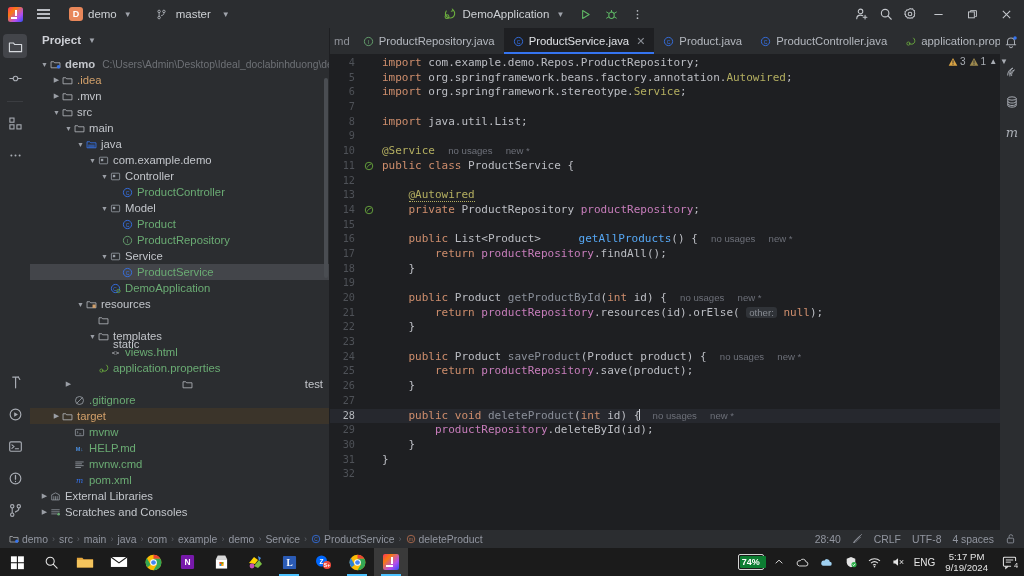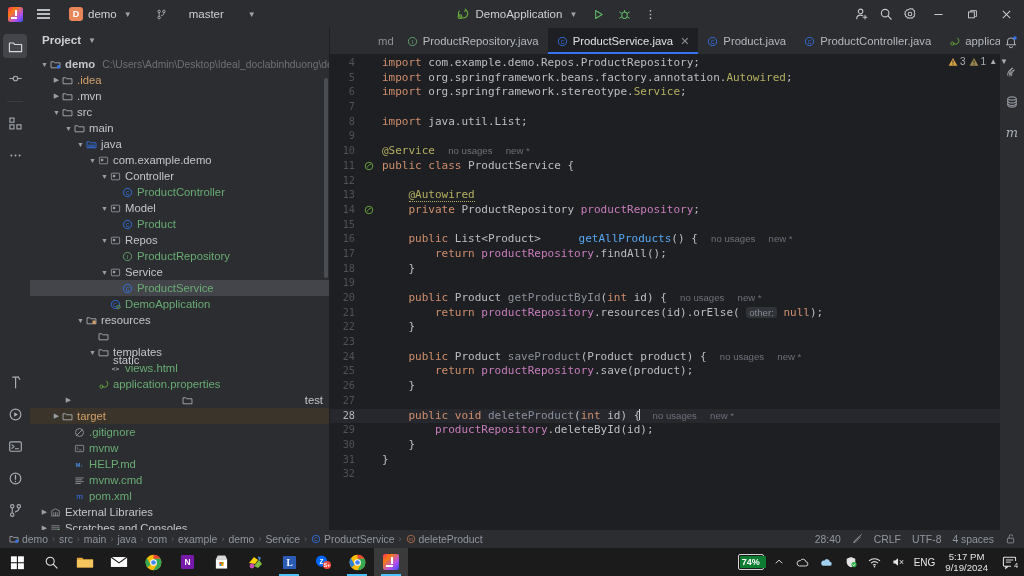--- a/index.html
+++ b/index.html
@@ -37,21 +37,21 @@
   .hamburger i { display:block; width: 13px; height: 1.4px; background: #b9bcc2; }
   .proj-chip {
     display:flex; align-items:center; gap:5px; margin-left: 10px;
     padding: 2px 6px 2px 3px; border-radius: 4px; cursor:pointer;
   }
   .proj-sq {
     width:14px;height:14px;border-radius:3px;background:#e8875a;
     color:#fff;font-size:9px;font-weight:bold;display:flex;align-items:center;justify-content:center;
   }
   .chev { font-size: 8px; color: #9fa3ab; margin-left: 2px; }
-  .vcs-chip { display:flex; align-items:center; gap:22px; margin-left:12px; padding:2px 6px; border-radius:4px; cursor:pointer; }
+  .vcs-chip { display:flex; align-items:center; gap:9px; margin-left:12px; padding:2px 6px; border-radius:4px; cursor:pointer; }
   .tb-center { margin-left: auto; display:flex; align-items:center; gap:2px; }
   .run-cfg { display:flex; align-items:center; gap:5px; padding: 3px 7px; border-radius:4px; cursor:pointer; }
   .ico-btn { width:24px;height:24px;display:flex;align-items:center;justify-content:center;border-radius:4px;cursor:pointer; }
   .tb-right { margin-left: auto; display:flex; align-items:center; }
   .win-btn { width:34px;height:28px;display:flex;align-items:center;justify-content:center;cursor:pointer;color:#c4c7cc; }
 
   
   .leftstripe {
     position:absolute; top:28px; left:0; width:30px; height:510px;
     background:#2b2d30; display:flex; flex-direction:column; align-items:center;
@@ -101,21 +101,21 @@
   }
   .tab {
     display:flex; align-items:center; gap:5px; padding:0 9px; cursor:pointer;
     position:relative; white-space:nowrap; flex:0 0 auto;
   }
   .tab.active { background:#1e1f22; color:#dfe1e5; }
   .tab.active::after {
     content:""; position:absolute; left:0; right:0; bottom:0; height:2px; background:#3574f0;
   }
   .tab .x { font-size:11px; color:#8a8e95; margin-left:2px; }
-  .tab-cut { color:#8e9198; padding:0 4px; display:flex;align-items:center;margin-left:44px; }
+  .tab-cut { color:#8e9198; padding:0 4px; display:flex;align-items:center; }
   .tabbar-right { margin-left:auto; display:flex; align-items:center; padding-right:3px; flex:0 0 auto; }
 
   .codewrap { position:relative; height:462px; background:#1e1f22; overflow:hidden; }
   .code {
     position:absolute; inset:0;
     font-family:"DejaVu Sans Mono", monospace; font-size:11px; line-height:14.7px;
     padding-top:2px;
   }
   .cline { height:14.7px; display:flex; align-items:center; white-space:pre; }
   .cline.cur { background:#26282e; }
@@ -443,28 +443,20 @@
           <span class="tlabel" style="color: rgb(195, 198, 203);">Model</span>
         </div>
         <div class="trow" style="padding-left: 81px;">
           <span class="arrow none"></span>
           <svg width="11" height="11" viewBox="0 0 16 16" class="ti">
             <circle cx="8" cy="8" r="6" fill="none" stroke="#3574f0" stroke-width="1.25"></circle>
             <text x="8" y="11" font-size="7.5" fill="#3574f0" text-anchor="middle" font-family="Liberation Sans, sans-serif">C</text>
           </svg>
           <span class="tlabel" style="color: rgb(106, 171, 115);">Product</span>
         </div>
-        <div class="trow" style="padding-left: 69px;">
-          <span class="arrow">▼</span>
-          <svg width="11" height="11" viewBox="0 0 16 16" class="ti">
-            <rect x="2" y="3.2" width="12" height="9.6" rx="1" fill="none" stroke="#9aa0a8" stroke-width="1.15"></rect>
-            <rect x="4.2" y="5.6" width="3.4" height="3.4" fill="#9aa0a8"></rect>
-          </svg>
-          <span class="tlabel" style="color: rgb(195, 198, 203);">Repos</span>
-        </div>
         <div class="trow" style="padding-left: 81px;">
           <span class="arrow none"></span>
           <svg width="11" height="11" viewBox="0 0 16 16" class="ti">
             <circle cx="8" cy="8" r="6" fill="none" stroke="#6aab73" stroke-width="1.25"></circle>
             <text x="8" y="11" font-size="7.5" fill="#6aab73" text-anchor="middle" font-family="Liberation Sans, sans-serif">I</text>
           </svg>
           <span class="tlabel" style="color: rgb(106, 171, 115);">ProductRepository</span>
         </div>
         <div class="trow" style="padding-left: 69px;">
           <span class="arrow">▼</span>
@@ -528,34 +520,34 @@
           </svg>
           <span class="tlabel" style="color: rgb(106, 171, 115);">application.properties</span>
         </div>
         <div class="trow" style="padding-left: 33px; justify-content: space-between;">
           <span class="arrow">▶</span>
           <svg width="11" height="11" viewBox="0 0 16 16" class="ti">
             <path d="M1.5 4h4l1.2 1.5h7.8v7.3H1.5z" fill="none" stroke="#b3b6bb" stroke-width="1.2" stroke-linejoin="round"></path>
           </svg>
           <span class="tlabel" style="color: rgb(195, 198, 203);">test</span>
         </div>
+        <div class="trow" style="padding-left: 33px;">
+          <span class="arrow none"></span>
+          <svg width="11" height="11" viewBox="0 0 16 16" class="ti">
+            <circle cx="8" cy="8" r="5.8" fill="none" stroke="#9aa0a8" stroke-width="1.2"></circle>
+            <path d="M4 12L12 4" stroke="#9aa0a8" stroke-width="1.2"></path>
+          </svg>
+          <span class="tlabel" style="color: rgb(106, 171, 115);">.gitignore</span>
+        </div>
         <div class="trow target-hl" style="padding-left: 21px;">
           <span class="arrow">▶</span>
           <svg width="11" height="11" viewBox="0 0 16 16" class="ti">
             <path d="M1.5 4h4l1.2 1.5h7.8v7.3H1.5z" fill="none" stroke="#b3b6bb" stroke-width="1.2" stroke-linejoin="round"></path>
           </svg>
           <span class="tlabel" style="color: rgb(210, 160, 106);">target</span>
-        </div>
-        <div class="trow" style="padding-left: 33px;">
-          <span class="arrow none"></span>
-          <svg width="11" height="11" viewBox="0 0 16 16" class="ti">
-            <circle cx="8" cy="8" r="5.8" fill="none" stroke="#9aa0a8" stroke-width="1.2"></circle>
-            <path d="M4 12L12 4" stroke="#9aa0a8" stroke-width="1.2"></path>
-          </svg>
-          <span class="tlabel" style="color: rgb(106, 171, 115);">.gitignore</span>
         </div>
         <div class="trow" style="padding-left: 33px;">
           <span class="arrow none"></span>
           <svg width="11" height="11" viewBox="0 0 16 16" class="ti">
             <rect x="2" y="3.4" width="12" height="9.2" rx="1" fill="none" stroke="#9aa0a8" stroke-width="1.1"></rect>
             <path d="M4.2 6.2l1.8 1.6-1.8 1.6M7.6 10h3" fill="none" stroke="#9aa0a8" stroke-width="1"></path>
           </svg>
           <span class="tlabel" style="color: rgb(106, 171, 115);">mvnw</span>
         </div>
         <div class="trow" style="padding-left: 33px;">

